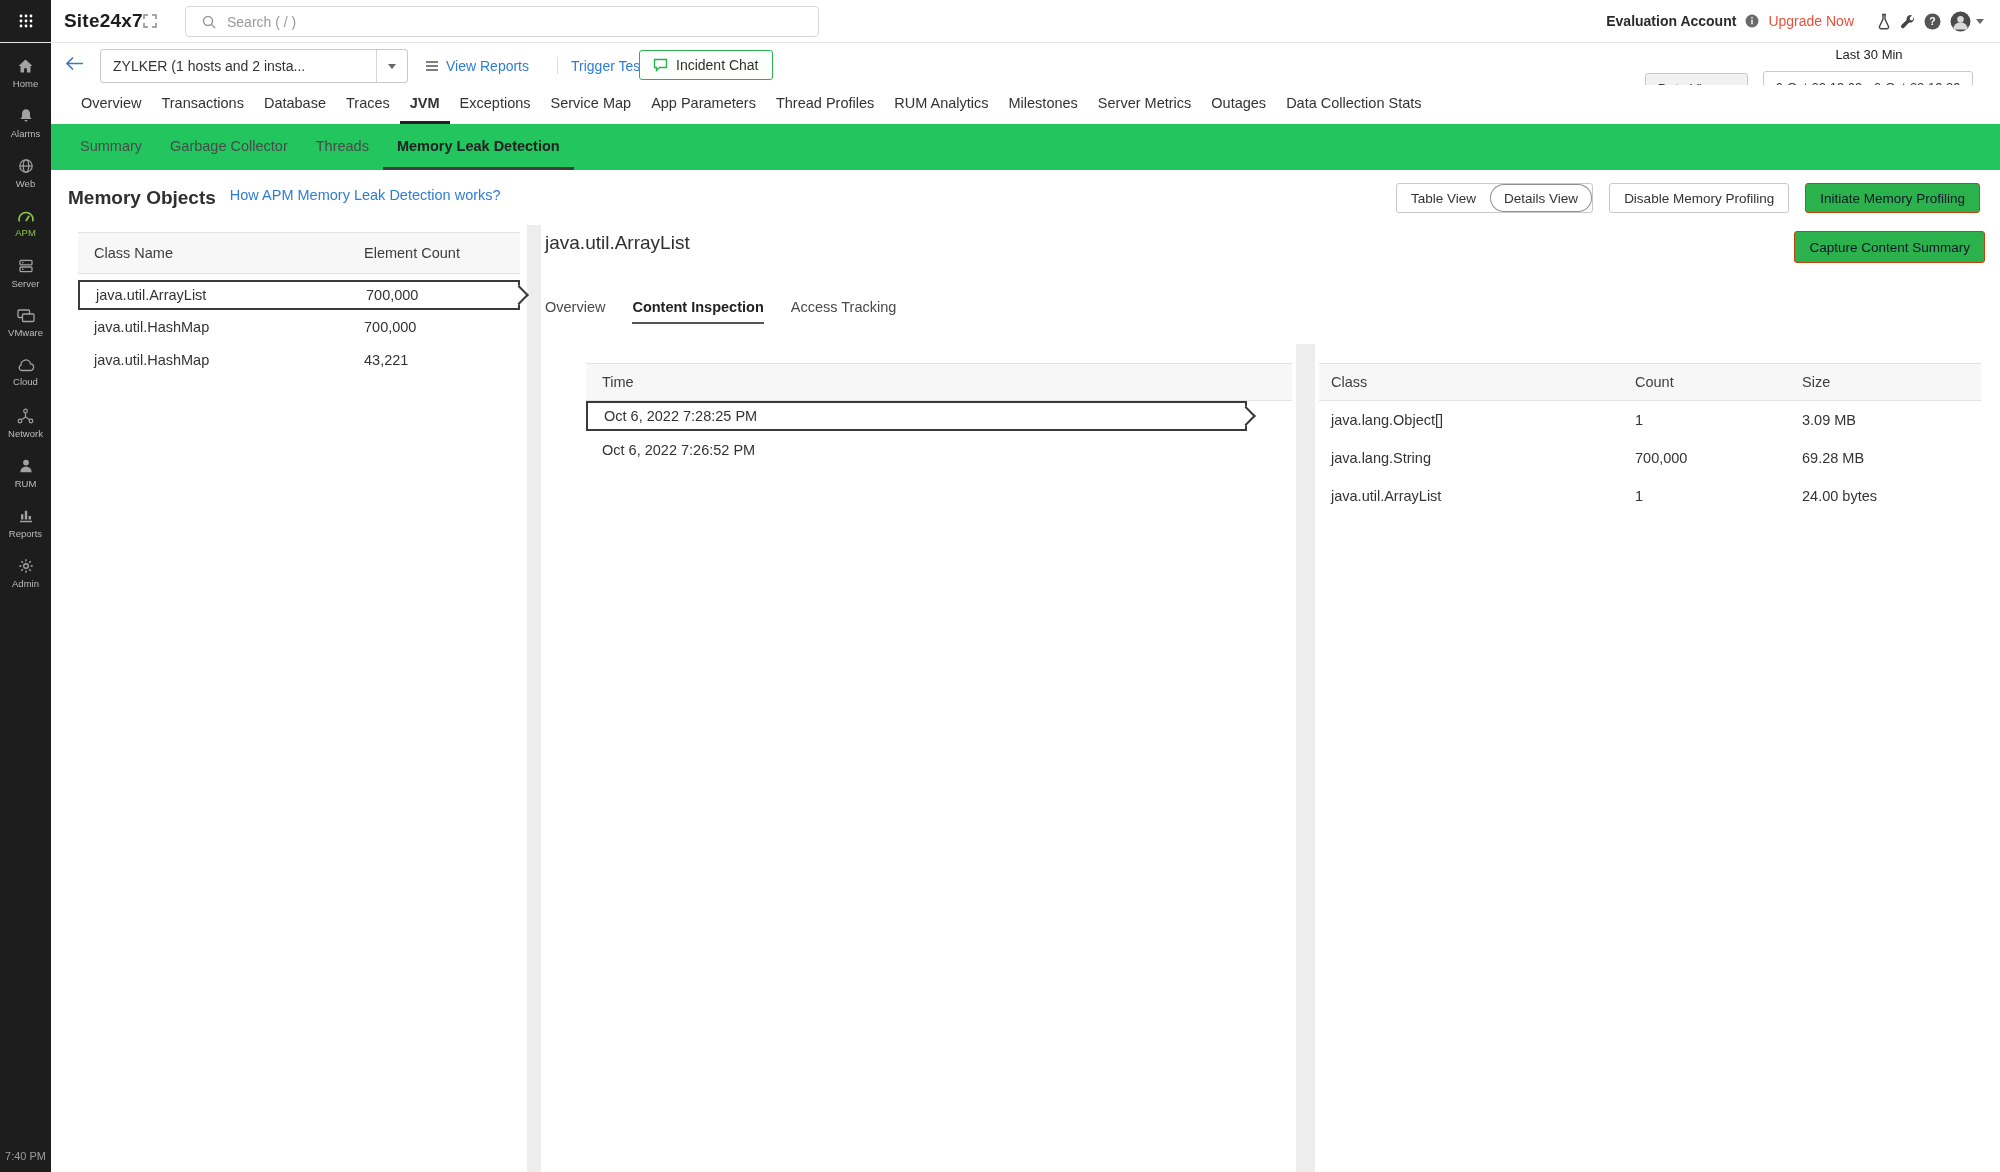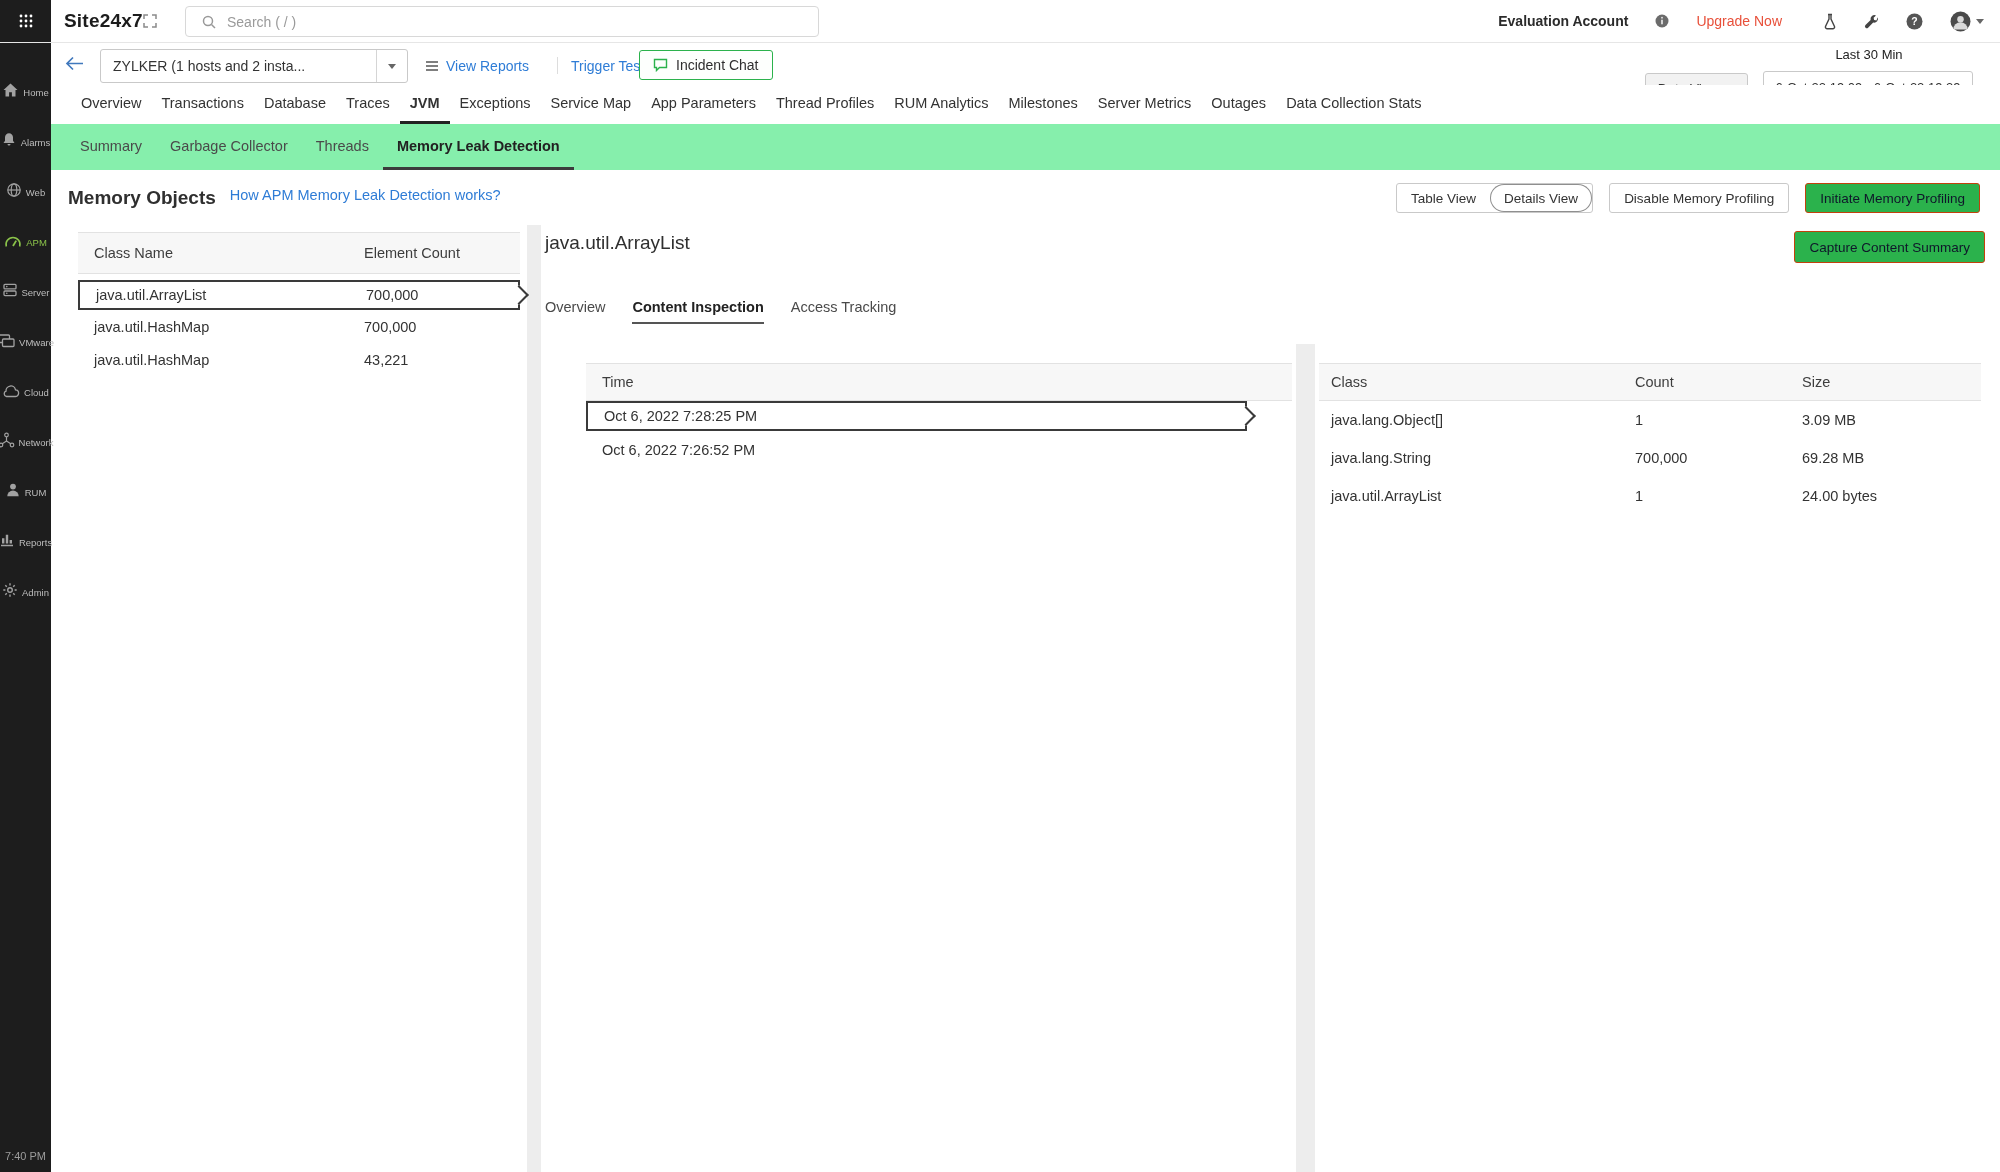--- a/index.html
+++ b/index.html
@@ -8,30 +8,30 @@
   svg{display:block;}
 
   
   .topbar{position:absolute;top:0;left:0;right:0;height:42px;background:#fff;border-bottom:1px solid #e6e6e6;z-index:5;}
   .apps-btn{position:absolute;left:0;top:0;width:51px;height:42px;background:#1d1d1d;display:flex;align-items:center;justify-content:center;cursor:pointer;}
   .logo{position:absolute;left:64px;top:0;height:42px;display:flex;align-items:center;font-size:19px;font-weight:bold;color:#1c1c1c;letter-spacing:.2px;cursor:pointer;}
   .expand-btn{position:absolute;left:143px;top:14px;cursor:pointer;}
   .search-box{position:absolute;left:185px;top:6px;width:600px;height:29px;border:1px solid #d8d8d8;border-radius:4px;display:flex;align-items:center;gap:9px;padding:0 16px;background:#fff;}
   .search-box input{border:none;outline:none;flex:1;font-size:14px;color:#333;font-family:"Liberation Sans",sans-serif;background:transparent;}
   .search-box input::placeholder{color:#9a9a9a;}
-  .topbar-right{position:absolute;right:16px;top:0;height:42px;display:flex;align-items:center;gap:27px;}
+  .topbar-right{position:absolute;right:16px;top:0;height:42px;display:flex;align-items:center;gap:9px;}
   .acct{font-size:14px;font-weight:bold;color:#2b2b2b;}
   .upgrade{font-size:14px;color:#e8503a;cursor:pointer;}
   .tb-icon{cursor:pointer;display:flex;align-items:center;}
   .caret{width:0;height:0;border-left:4px solid transparent;border-right:4px solid transparent;border-top:5px solid #666;}
 
   
   .sidebar{position:absolute;left:0;top:42px;bottom:0;width:51px;background:#1d1d1d;z-index:4;}
   .side-items{display:flex;flex-direction:column;align-items:stretch;padding-top:6px;}
-  .side-item{height:50px;display:flex;flex-direction:row;align-items:flex-end;justify-content:center;gap:4px;color:#a2a2a2;cursor:pointer;}
+  .side-item{height:50px;display:flex;flex-direction:column;align-items:center;justify-content:center;gap:4px;color:#a2a2a2;cursor:pointer;}
   .side-item .lbl{font-size:9.5px;color:#bdbdbd;}
   .side-item.active{color:#8bc34a;}
   .side-item.active .lbl{color:#8bc34a;}
   .side-time{position:absolute;bottom:10px;left:0;width:100%;text-align:center;font-size:11px;color:#9c9c9c;}
 
   
   .content{position:absolute;left:51px;top:42px;right:0;bottom:0;background:#fff;}
 
   
   .monitor-row{position:absolute;top:0;left:0;right:0;height:63px;}
@@ -45,21 +45,21 @@
   .range-label{position:absolute;right:27px;top:5px;width:208px;text-align:center;font-size:13px;color:#222;}
   .dateview-btn{position:absolute;right:252px;top:31px;height:28px;padding:0 12px;background:#f2f2f2;border:1px solid #c9c9c9;border-radius:3px;display:flex;align-items:center;gap:8px;font-size:13.5px;color:#333;cursor:pointer;}
   .range-box{position:absolute;right:27px;top:29px;width:208px;height:31px;border:1px solid #c9c9c9;border-radius:3px;background:#fff;display:flex;align-items:center;justify-content:center;font-size:13px;color:#333;cursor:pointer;}
 
   
   .nav-tabs{position:absolute;top:43px;left:0;right:0;height:39px;display:flex;align-items:stretch;padding-left:20px;border-bottom:1px solid #efefef;background:#fff;}
   .tab{display:flex;align-items:center;padding:0 10px;font-size:14.5px;color:#333;cursor:pointer;border-bottom:3px solid transparent;white-space:nowrap;}
   .tab.active{font-weight:bold;border-bottom-color:#222;}
 
   
-  .sub-tabs{position:absolute;top:82px;left:0;right:0;height:46px;display:flex;align-items:stretch;padding-left:15px;border-bottom:1px solid #e3e3e3;background:#86efac;}
+  .sub-tabs{position:absolute;top:82px;left:0;right:0;height:46px;display:flex;align-items:stretch;padding-left:15px;border-bottom:1px solid #e3e3e3;background:#22c55e;}
   .stab{display:flex;align-items:center;padding:0 14px;font-size:14.5px;color:#4a4a4a;cursor:pointer;border-bottom:3px solid transparent;white-space:nowrap;}
   .stab.active{font-weight:bold;color:#222;border-bottom-color:#3c3c3c;}
 
   
   .section-head{position:absolute;top:128px;left:0;right:0;height:55px;background:#fff;}
   .head-left{position:absolute;left:17px;top:17px;display:flex;align-items:flex-start;gap:14px;}
   .mo-title{font-size:19px;font-weight:bold;color:#2f2f2f;}
   .help-link{font-size:14.5px;color:#2e7cd6;cursor:pointer;}
   .head-actions{position:absolute;right:20px;top:13px;display:flex;align-items:center;gap:16px;}
   .toggle{display:flex;align-items:stretch;border:1px solid #c9c9c9;border-radius:3px;height:28px;background:#fff;}

